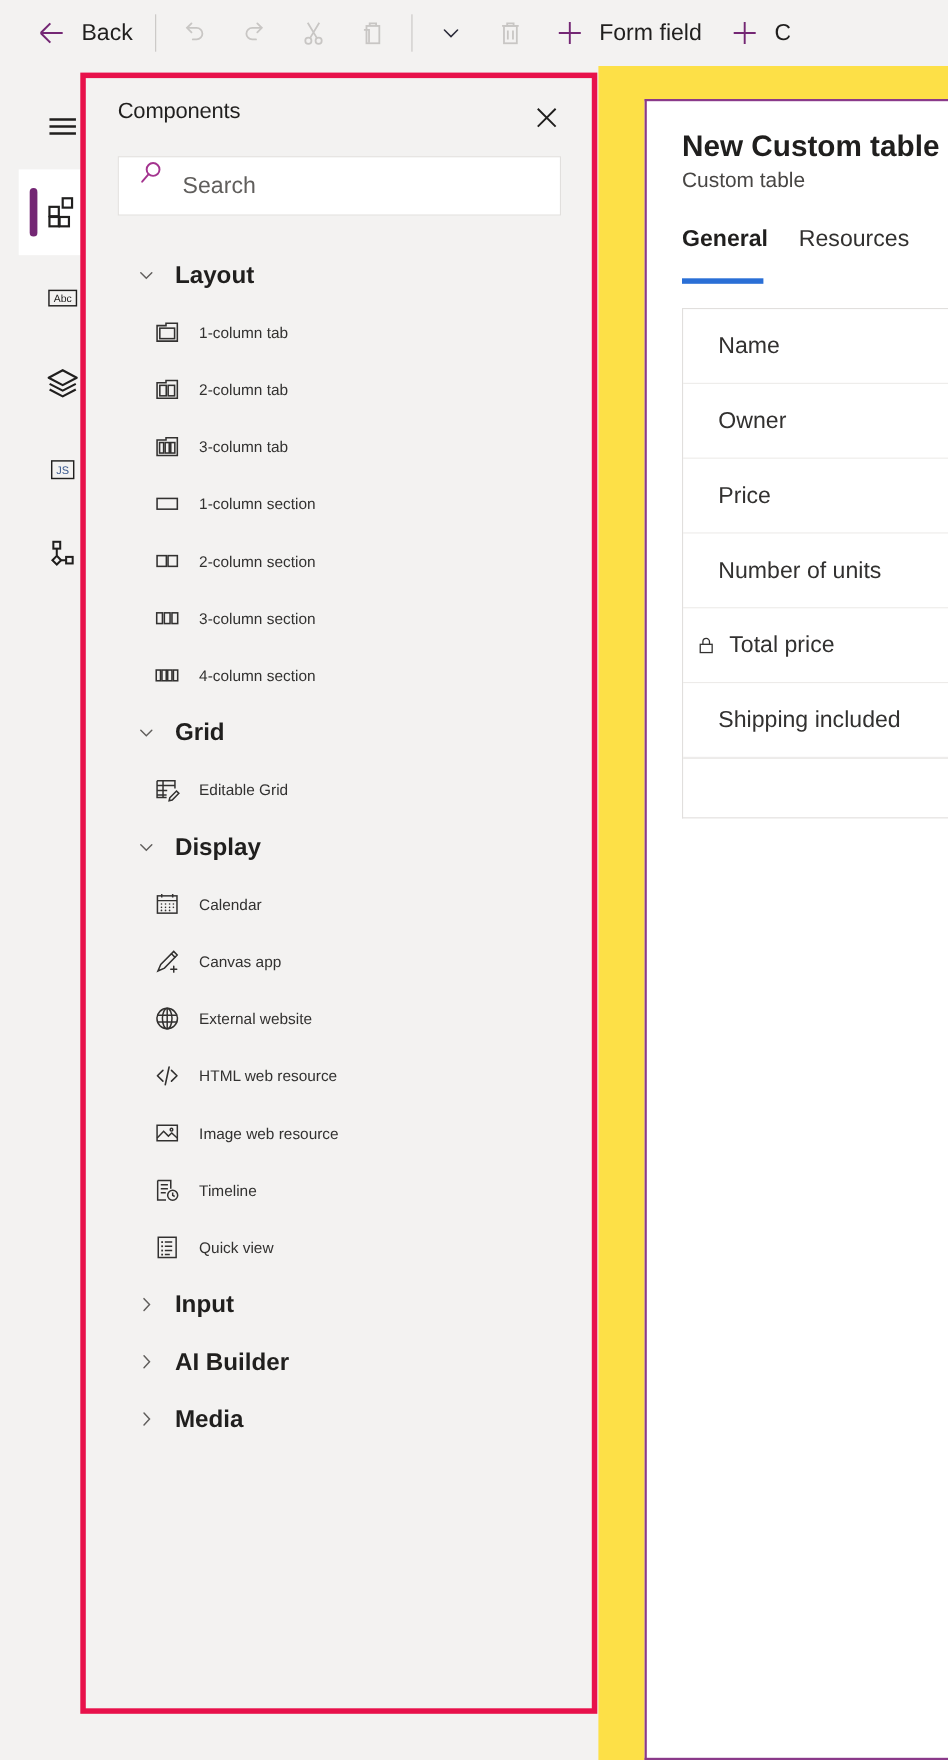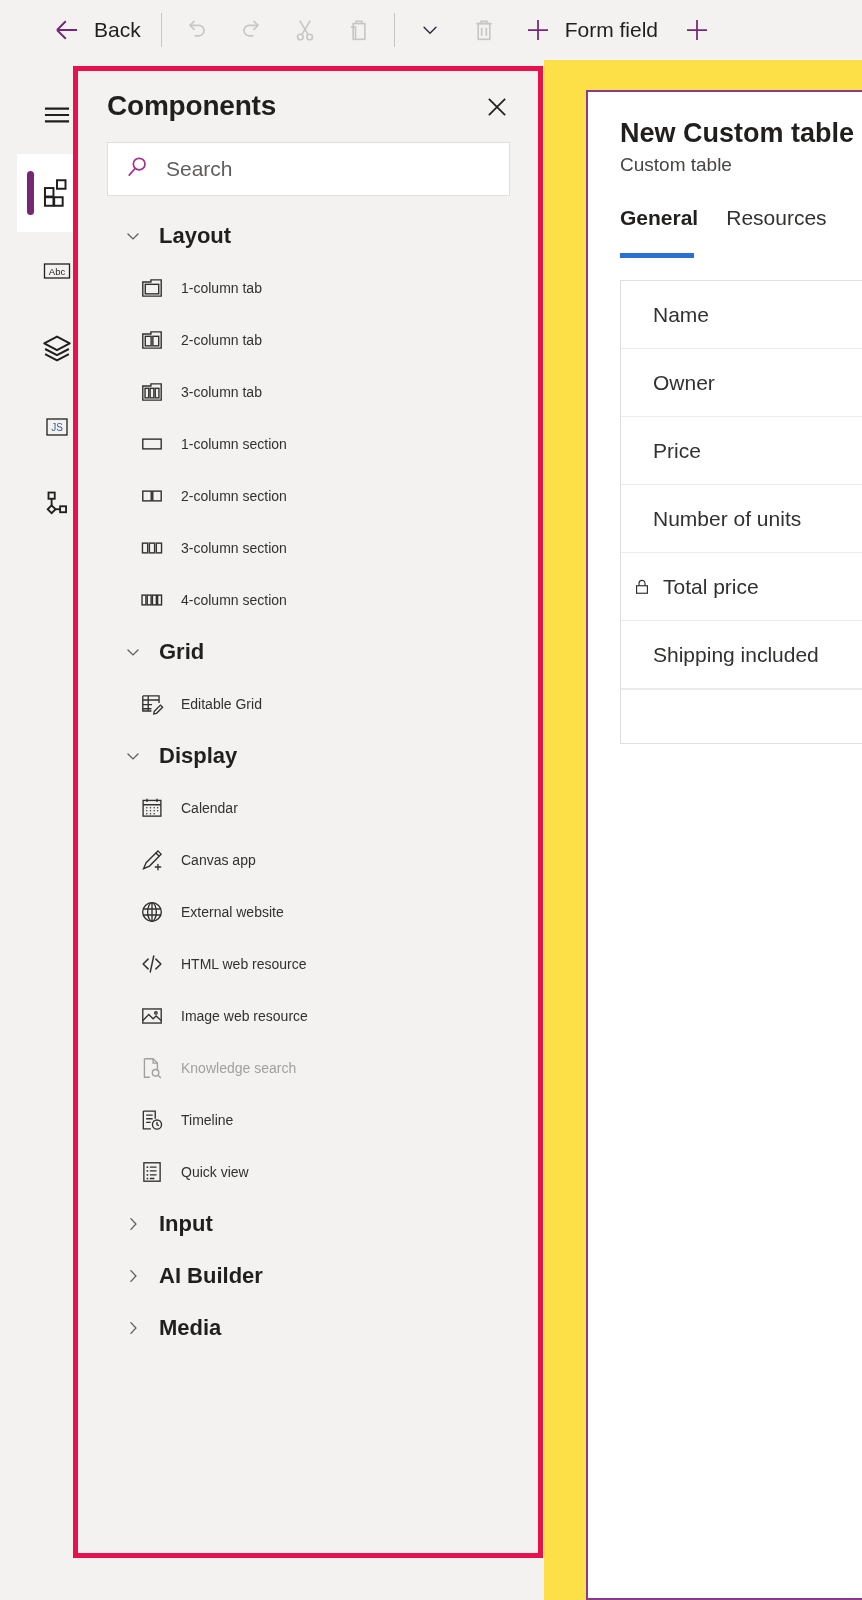--- a/index.html
+++ b/index.html
@@ -9,21 +9,21 @@
     background: #ffffff;
     overflow: hidden;
   }
   .app { position: relative; width: 862px; height: 1600px; background:#f3f2f1; }
 
   
   .cmdbar {
     position: absolute; top:0; left:0; width:718px; height:60px;
     background:#f3f2f1;
     display:flex; align-items:center;
-    padding-left:44px;
+    padding-left:24px;
     gap:0px;
     overflow:hidden;
   }
   .cmd-btn {
     display:flex; align-items:center; gap:12px;
     height:44px; padding:0 12px;
     color:#201f1e; font-size:21px; white-space:nowrap;
   }
   .cmd-btn.back { padding-left:8px; }
   .cmd-icon { display:flex; align-items:center; justify-content:center; width:30px; height:30px; }
@@ -53,37 +53,37 @@
   .panel {
     position:absolute; left:76px; top:68px; width:464px; height:1489px;
     background:#f3f2f1;
     border-left:1px solid #e1dfdd;
     overflow:hidden;
   }
   .panel-head {
     display:flex; align-items:flex-start; justify-content:space-between;
     padding:22px 26px 0 30px;
   }
-  .panel-title { font-size:28px; font-weight:700; color:#201f1e; letter-spacing:-0.2px; }
+  .panel-title { font-size:20px; font-weight:400; color:#201f1e; letter-spacing:-0.2px; }
   .panel-close { width:34px; height:34px; display:flex; align-items:center; justify-content:center; }
 
   .search-wrap { padding:18px 30px 0 30px; }
   .search-box {
-    display:flex; align-items:center; gap:14px;
+    display:flex; gap:14px;
     height:54px; background:#ffffff; border:1px solid #e1dfdd;
     padding:0 16px;
   }
   .search-box input {
     flex:1; border:0; outline:0; background:transparent;
     font-family:"Liberation Sans", sans-serif;
     font-size:21px; color:#605e5c;
   }
   .search-box input::placeholder { color:#605e5c; }
 
-  .tree { padding:14px 0 0 0; }
+  .tree { padding:28px 0 0 0; }
 
   .group-head {
     display:flex; align-items:center; gap:16px;
     padding:10px 0 10px 46px; height:52px;
   }
   .group-head .chev { width:20px; height:20px; display:flex; align-items:center; justify-content:center; color:#605e5c; }
   .group-head .gname { font-size:22px; font-weight:700; color:#201f1e; }
 
   .comp-item {
     display:flex; align-items:center; gap:16px;
@@ -492,32 +492,20 @@
         <span class="ci">
           <svg width="26" height="26" viewBox="0 0 24 24" fill="none" stroke="#323130" stroke-width="1.25">
             <rect x="3.5" y="5.5" width="17" height="13"></rect>
             <path d="M3.6 16.2 9 10.6l4 4 2.8-2.6 4.6 4.2"></path>
             <circle cx="15.6" cy="9.2" r="1.1"></circle>
           </svg>
         </span>
         <span class="cl">Image web resource</span>
       </div>
 
-      <div class="comp-item disabled">
-        <span class="ci">
-          <svg width="26" height="26" viewBox="0 0 24 24" fill="none" stroke="#a19f9d" stroke-width="1.25">
-            <path d="M5 3.5h8l4 4v7"></path>
-              <path d="M5 3.5v17h5"></path>
-              <path d="M13 3.5v4h4"></path>
-            <circle cx="15.3" cy="16.4" r="3"></circle>
-              <path d="m17.6 18.7 2.6 2.6"></path>
-          </svg>
-        </span>
-        <span class="cl">Knowledge search</span>
-      </div>
 
       <div class="comp-item">
         <span class="ci">
           <svg width="26" height="26" viewBox="0 0 24 24" fill="none" stroke="#323130" stroke-width="1.25">
             <path d="M4 3.8h11v7"></path>
               <path d="M4 3.8v16.4h7"></path>
             <path d="M6.6 7.5h6M6.6 10.8h6M6.6 14.2h4.2"></path>
             <circle cx="16.6" cy="16.2" r="4.2"></circle>
               <path d="M16.6 13.9v2.4l1.7 1"></path>
           </svg>

